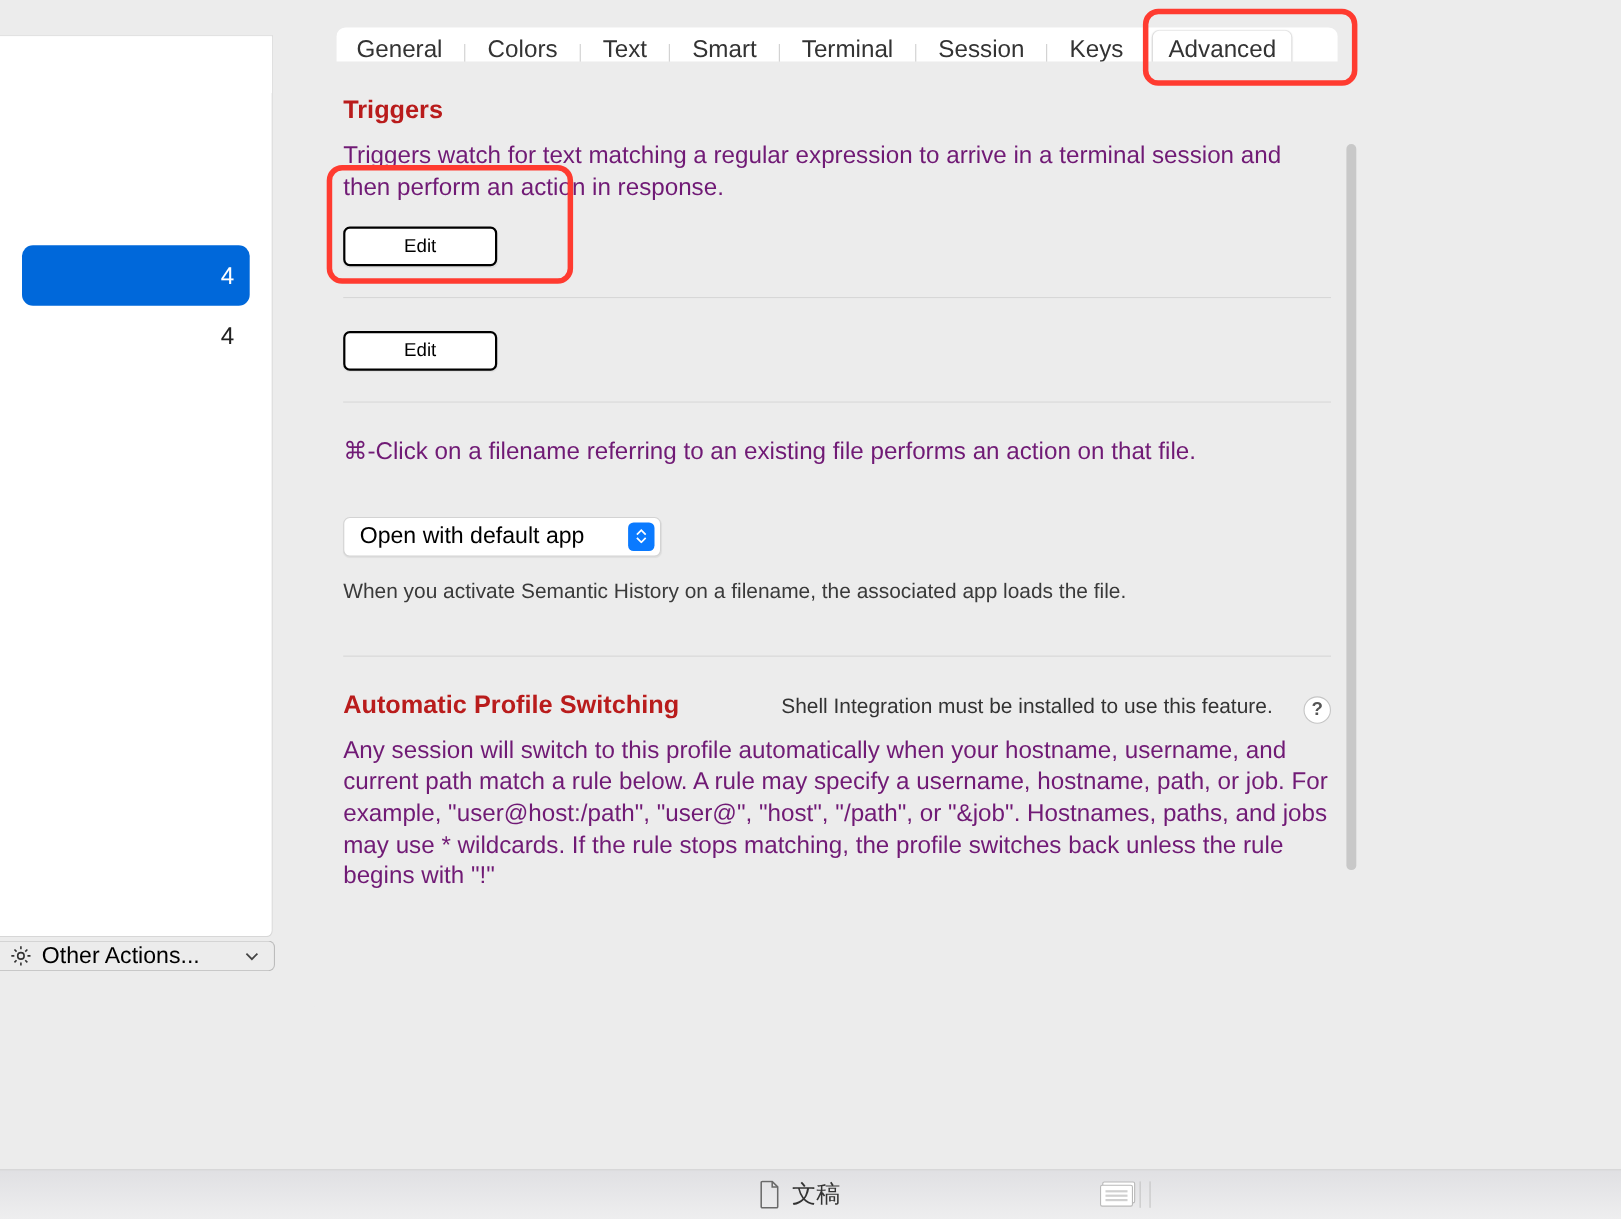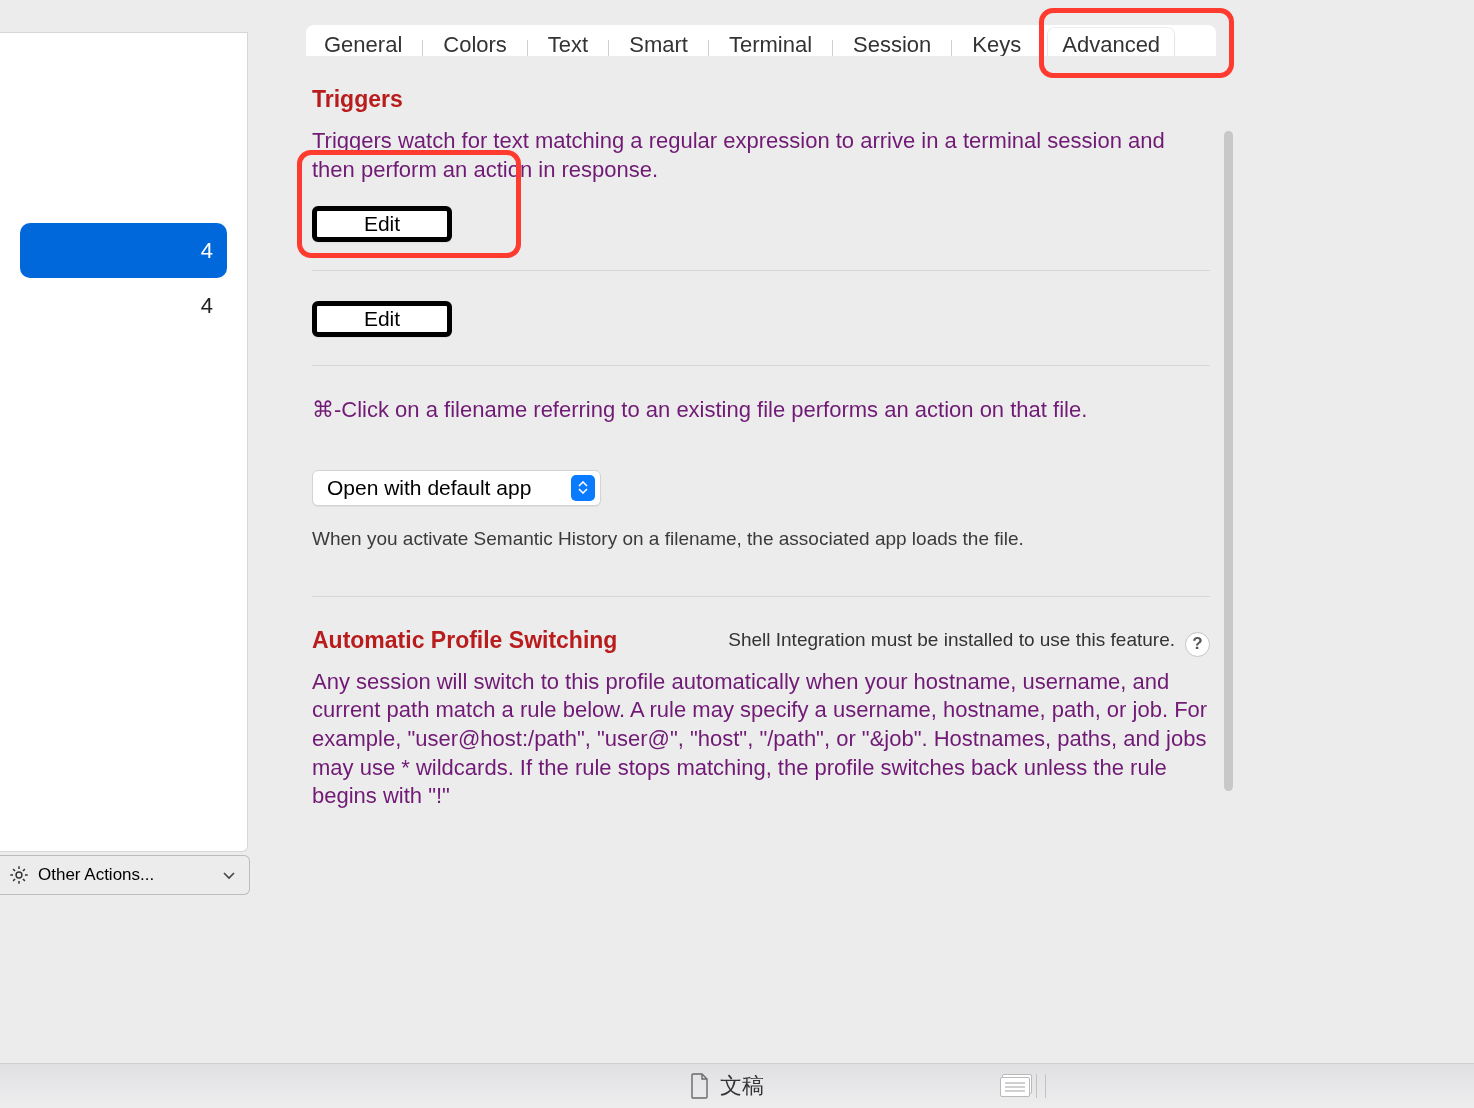--- a/index.html
+++ b/index.html
@@ -57,29 +57,29 @@
       position: absolute;
       left: 0;
       bottom: 0;
       top: 855px;
       width: 250px;
     }
     .other-actions {
       position: absolute;
       left: 0;
       width: 250px;
-      height: 40px;
+      height: 28px;
       background: #ececec;
       border: 1px solid #bcbcbc;
       border-left: none;
       border-radius: 0 6px 6px 0;
       display: flex;
       align-items: center;
       padding-left: 8px;
-      font-size: 17px;
+      font-size: 21px;
       cursor: default;
     }
     .gear-svg {
       width: 22px;
       height: 22px;
       flex: 0 0 22px;
       margin-right: 8px;
     }
     .down-arrow {
       margin-left: auto;
@@ -159,23 +159,23 @@
       color: #701a75;
       margin-bottom: 22px;
     }
     .btn {
       display: inline-flex;
       align-items: center;
       justify-content: center;
       min-width: 140px;
       height: 36px;
       background: #fff;
-      border: 5px solid #000000;
+      border: 2px solid #000000;
       border-radius: 6px;
-      font-size: 21px;
+      font-size: 17px;
       box-shadow: 0 1px 1px rgba(0,0,0,0.06);
       cursor: default;
       padding: 0 8px;
     }
     .select-control {
       display: inline-flex;
       align-items: center;
       height: 36px;
       background: #fff;
       border: 1px solid #d3d3d3;
@@ -202,21 +202,22 @@
     .select-stepper svg {
       display: block;
     }
     .hint-text {
       font-size: 19px;
       color: #3a3a3a;
       margin-top: 22px;
     }
     .aps-header {
       display: flex;
-      align-items: center;
+      align-items: flex-end;
+      gap: 18px;
       margin-bottom: 14px;
     }
     .aps-note {
       font-size: 19px;
       color: #333;
       margin-left: auto;
     }
     .help-badge {
       width: 25px;
       height: 25px;

